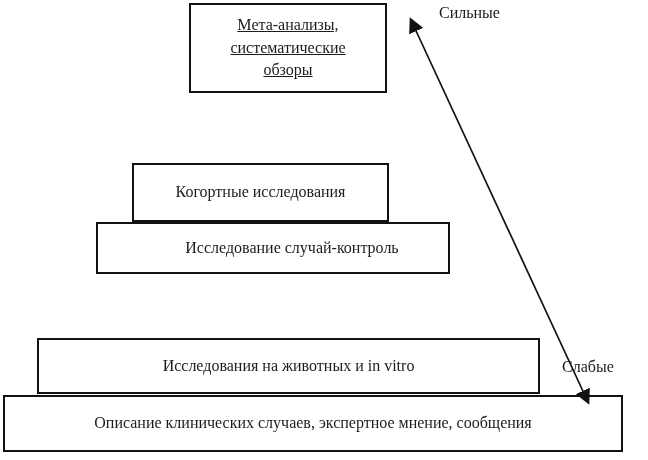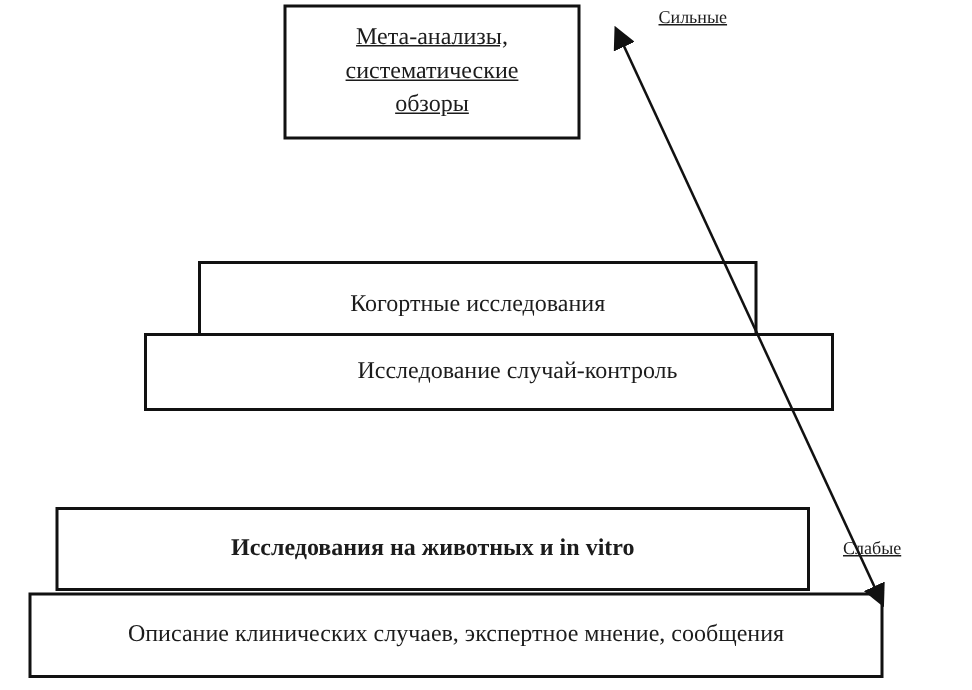--- a/index.html
+++ b/index.html
@@ -23,38 +23,37 @@
     background: var(--bg, #ffffff);
     display: flex;
     align-items: center;
     justify-content: center;
     text-align: center;
     font-size: 16px;
     line-height: 1.42;
   }
   .level-0 { left: 189px; top: 3px;   width: 198px; height: 90px; padding: 0 18px; text-decoration: underline; }
   .level-1 { left: 160px; top: 93px;  width: 256px; height: 70px; padding: 0 16px; }
-  .level-2 { left: 132px; top: 174px; width: 373px; height: 59px; }
-  .level-3 { left: 96px;  top: 222px; width: 460px; height: 52px; padding-left: 38px; }
+  .level-2 { left: 132px; top: 163px; width: 257px; height: 59px; }
+  .level-3 { left: 96px;  top: 222px; width: 354px; height: 52px; padding-left: 38px; }
   .level-4 { left: 60px;  top: 279px; width: 455px; height: 57px; }
-  .level-5 { left: 37px;  top: 338px; width: 503px; height: 56px; font-weight: bold; }
-  .level-6 { left: 19px;   top: 395px; width: 570px; height: 57px; padding: 0 6px; }
+  .level-5 { left: 37px;  top: 338px; width: 503px; height: 56px; }
+  .level-6 { left: 3px;   top: 395px; width: 620px; height: 57px; padding: 0 6px; }
   .axis-arrow {
     position: absolute;
     left: 0;
     top: 0;
     width: 648px;
     height: 460px;
     pointer-events: none;
   }
   .axis-label {
     position: absolute;
-    font-size: 12px;
+    font-size: 16px;
     white-space: nowrap;
-    text-decoration: underline;
   }
   .axis-label.strong { left: 439px; top: 4px; }
   .axis-label.weak   { left: 562px; top: 358px; }
 </style>
 </head>
 <body>
 
 <div class="stage">
 
   <div class="level level-0">

